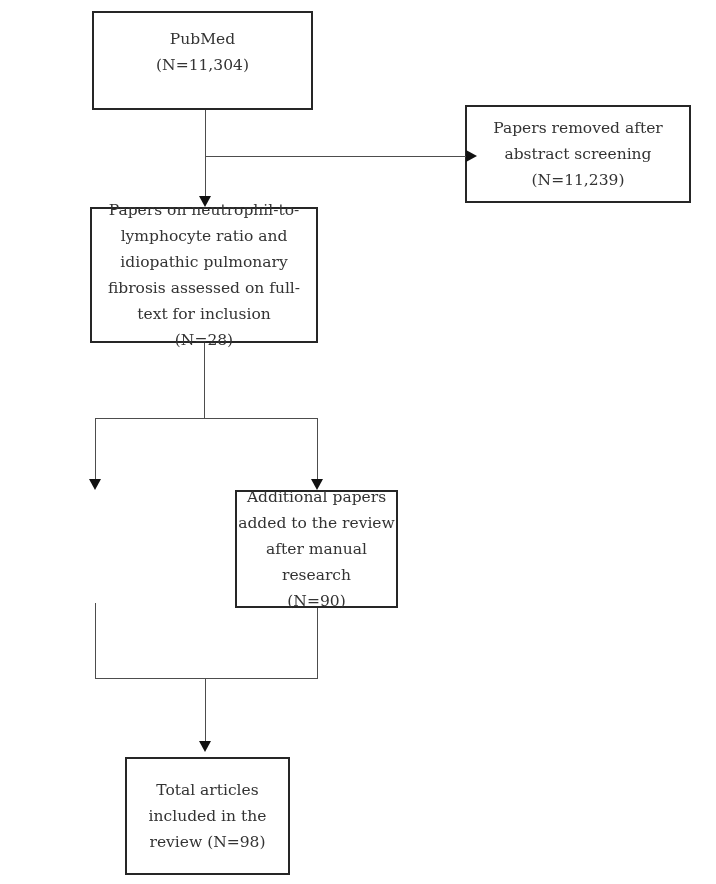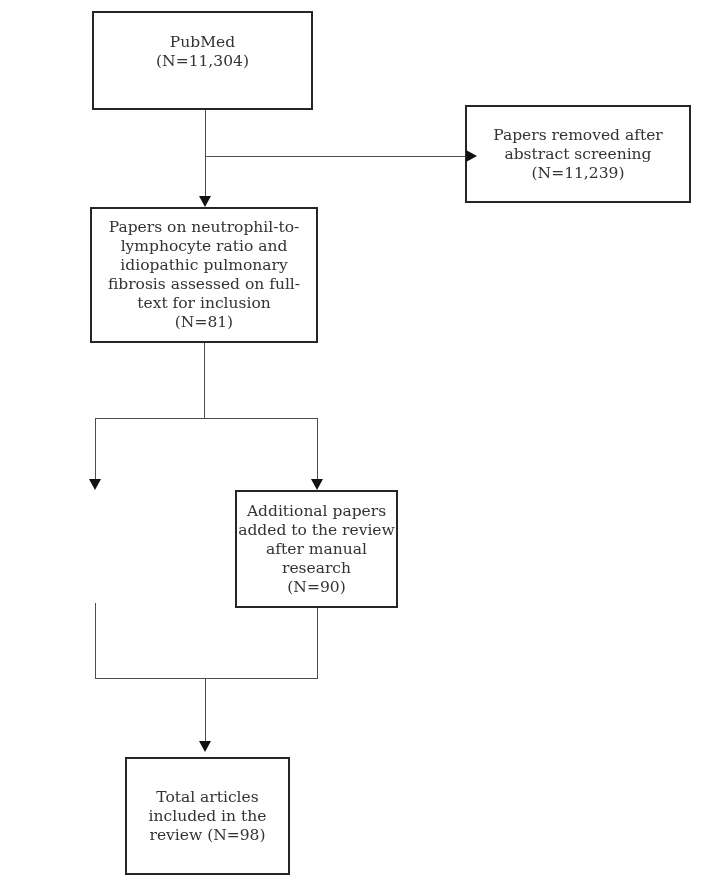--- a/index.html
+++ b/index.html
@@ -22,21 +22,21 @@
     background: #ffffff;
     display: flex;
     align-items: center;
     justify-content: center;
   }
   .box-text {
     white-space: pre-line;
     text-align: center;
     color: #333333;
     font-size: 15.5px;
-    line-height: 19px;
+    line-height: 26px;
   }
   
   #b-pubmed     { left: 92px;  top: 11px;  width: 221px; height: 99px;  padding-bottom: 18px; }
   #b-removed    { left: 465px; top: 105px; width: 226px; height: 98px;  }
   #b-assessed   { left: 90px;  top: 207px; width: 228px; height: 136px; }
   #b-included   { left: 13px;  top: 490px; width: 165px; height: 113px; }
   #b-additional { left: 235px; top: 490px; width: 163px; height: 118px; }
   #b-total      { left: 125px; top: 757px; width: 165px; height: 118px; }
 
   .vline, .hline {
@@ -93,21 +93,21 @@
 abstract screening
 (N=11,239)</div>
   </div>
 
   <div class="fbox" id="b-assessed">
     <div class="box-text">Papers on neutrophil-to-
 lymphocyte ratio and
 idiopathic pulmonary
 fibrosis assessed on full-
 text for inclusion
-(N=81)</div>
+(N=28)</div>
   </div>
 
 
   <div class="fbox" id="b-additional">
     <div class="box-text">Additional papers
 added to the review
 after manual
 research
 (N=90)</div>
   </div>

